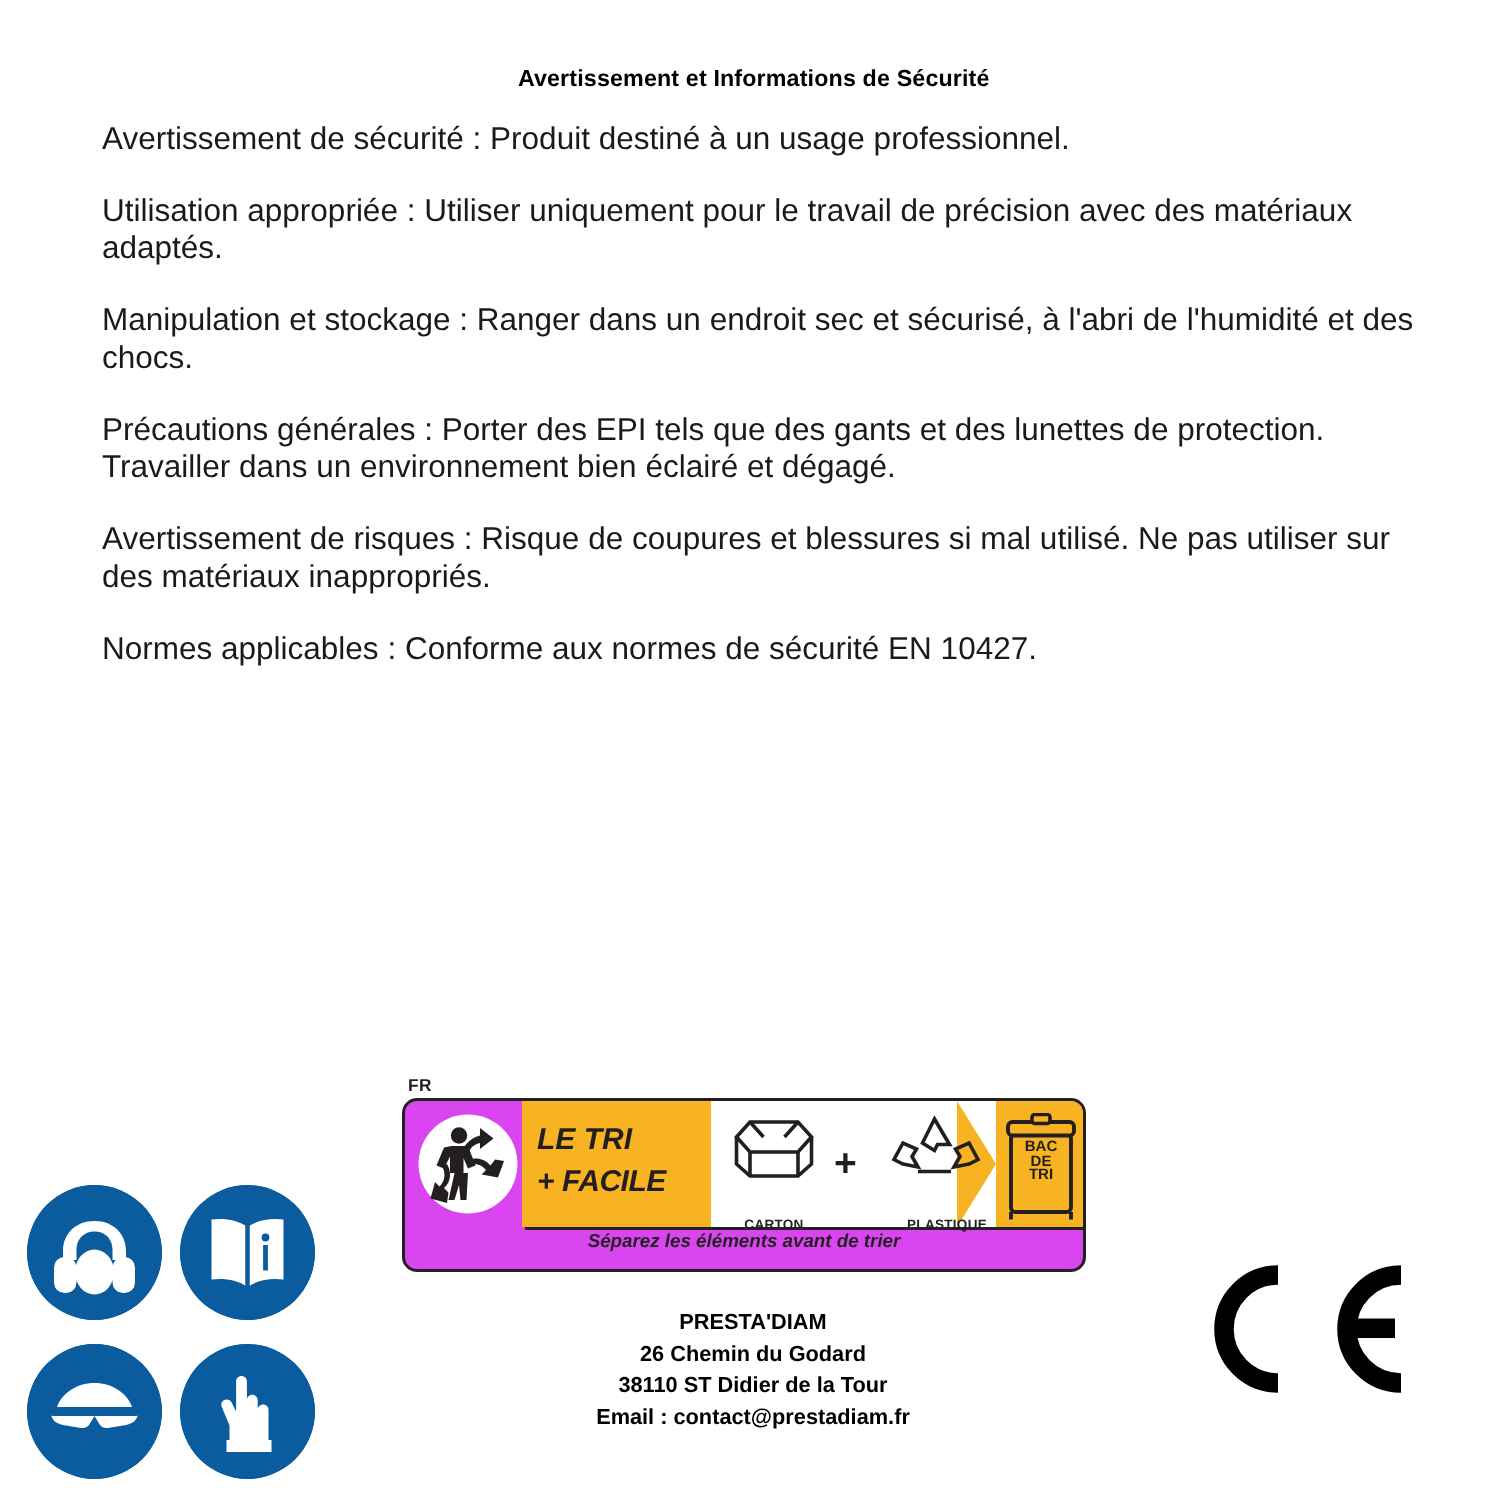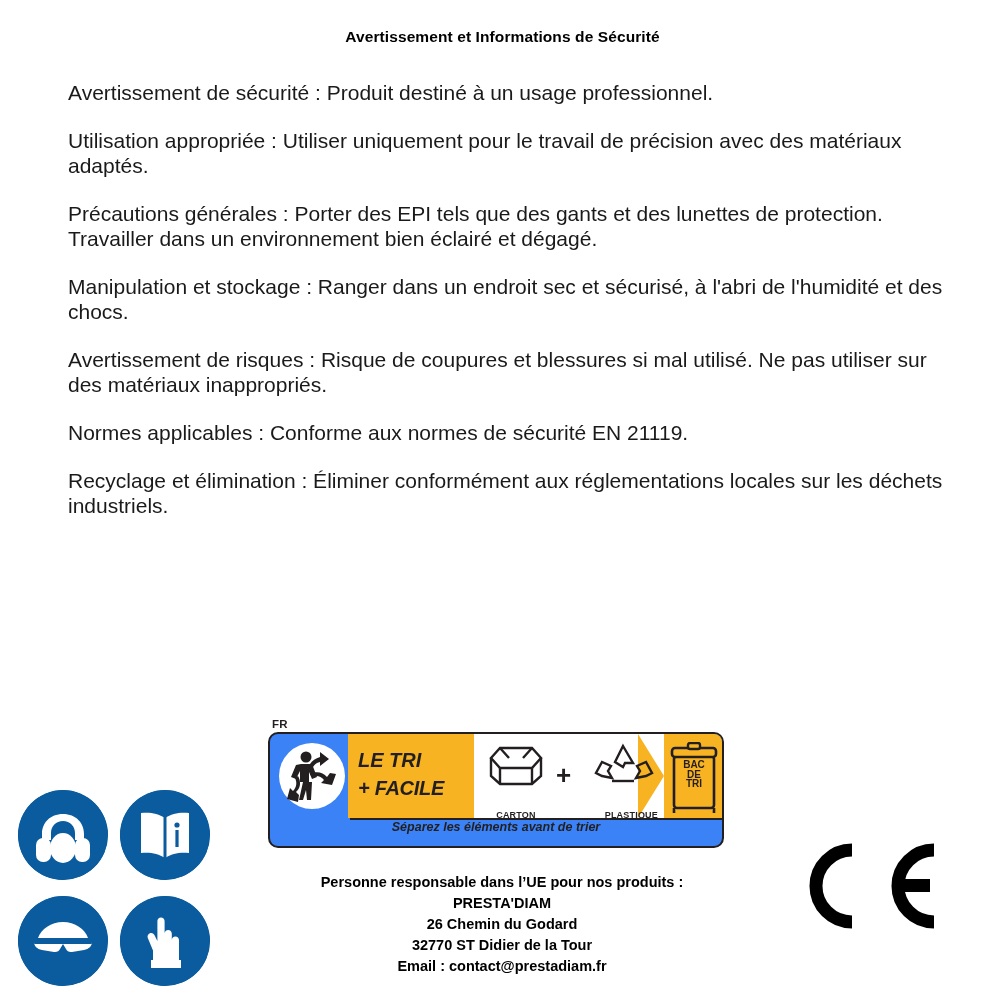--- a/index.html
+++ b/index.html
@@ -12,21 +12,21 @@
     height: 1005px;
     position: relative;
     font-family: "Liberation Sans", sans-serif;
     color: #000000;
     overflow: hidden;
   }
 
   
   .doc-title {
     position: absolute;
-    top: 28px;
+    top: 44px;
     left: 0;
     width: 1005px;
     text-align: center;
     font-size: 15.5px;
     font-weight: bold;
     letter-spacing: 0.1px;
   }
 
   
   .body-block {
@@ -83,21 +83,21 @@
     letter-spacing: .3px;
   }
   .tri-box {
     position: absolute;
     left: 0;
     top: 14px;
     width: 456px;
     height: 116px;
     border: 2px solid #231f20;
     border-radius: 10px;
-    background: #3b82f6;
+    background: #d946ef;
     box-sizing: border-box;
     overflow: hidden;
   }
   .tri-yellow {
     position: absolute;
     left: 78px;
     top: 0;
     width: 378px;
     height: 84px;
     background: #f8b322;
@@ -232,25 +232,24 @@
   }
 </style>
 </head>
 <body>
 
 <div class="doc-title">Avertissement et Informations de Sécurité</div>
 
 <div class="body-block">
   <p class="para">Avertissement de sécurité : Produit destiné à un usage professionnel.</p>
   <p class="para">Utilisation appropriée : Utiliser uniquement pour le travail de précision avec des matériaux adaptés.</p>
+  <p class="para">Manipulation et stockage : Ranger dans un endroit sec et sécurisé, à l'abri de l'humidité et des chocs.</p>
   <p class="para">Précautions générales : Porter des EPI tels que des gants et des lunettes de protection. Travailler dans un environnement bien éclairé et dégagé.</p>
-  <p class="para">Manipulation et stockage : Ranger dans un endroit sec et sécurisé, à l'abri de l'humidité et des chocs.</p>
   <p class="para">Avertissement de risques : Risque de coupures et blessures si mal utilisé. Ne pas utiliser sur des matériaux inappropriés.</p>
-  <p class="para">Normes applicables : Conforme aux normes de sécurité EN 21119.</p>
-  <p class="para">Recyclage et élimination : Éliminer conformément aux réglementations locales sur les déchets industriels.</p>
+  <p class="para">Normes applicables : Conforme aux normes de sécurité EN 10427.</p>
 </div>
 
 <div class="picto-grid">
 
   <div class="picto p1">
     <svg width="90" height="90" viewBox="0 0 90 90">
       <circle cx="45" cy="45" r="45" fill="#0a5c9e"></circle>
       <path d="M45 24c-13 0-21 9-21 20v6h9v-7c0-7 5-12 12-12s12 5 12 12v7h9v-6c0-11-8-20-21-20z" fill="#ffffff"></path>
       <rect x="18" y="48" width="15" height="24" rx="7" fill="#ffffff"></rect>
       <rect x="57" y="48" width="15" height="24" rx="7" fill="#ffffff"></rect>
@@ -347,24 +346,23 @@
       <div>DE</div>
       <div>TRI</div>
     </div>
 
     <div class="tri-rule"></div>
     <div class="tri-footer">Séparez les éléments avant de trier</div>
   </div>
 </div>
 
 <div class="address">
-  <div><span>Personne responsable dans l’</span><span>UE</span><span> pour nos produits :</span></div>
   <div>PRESTA'DIAM</div>
   <div>26 Chemin du Godard</div>
-  <div>32770 ST Didier de la Tour</div>
+  <div>38110 ST Didier de la Tour</div>
   <div>Email : contact@prestadiam.fr</div>
 </div>
 
 <div class="ce-mark">
   <svg width="140" height="96" viewBox="0 0 140 96">
     <path d="M52 12A36 36 0 1 0 52 84" fill="none" stroke="#000000" stroke-width="13"></path>
     <path d="M134 12A36 36 0 1 0 134 84" fill="none" stroke="#000000" stroke-width="13"></path>
     <rect x="96" y="41" width="34" height="13" fill="#000000"></rect>
   </svg>
 </div>

